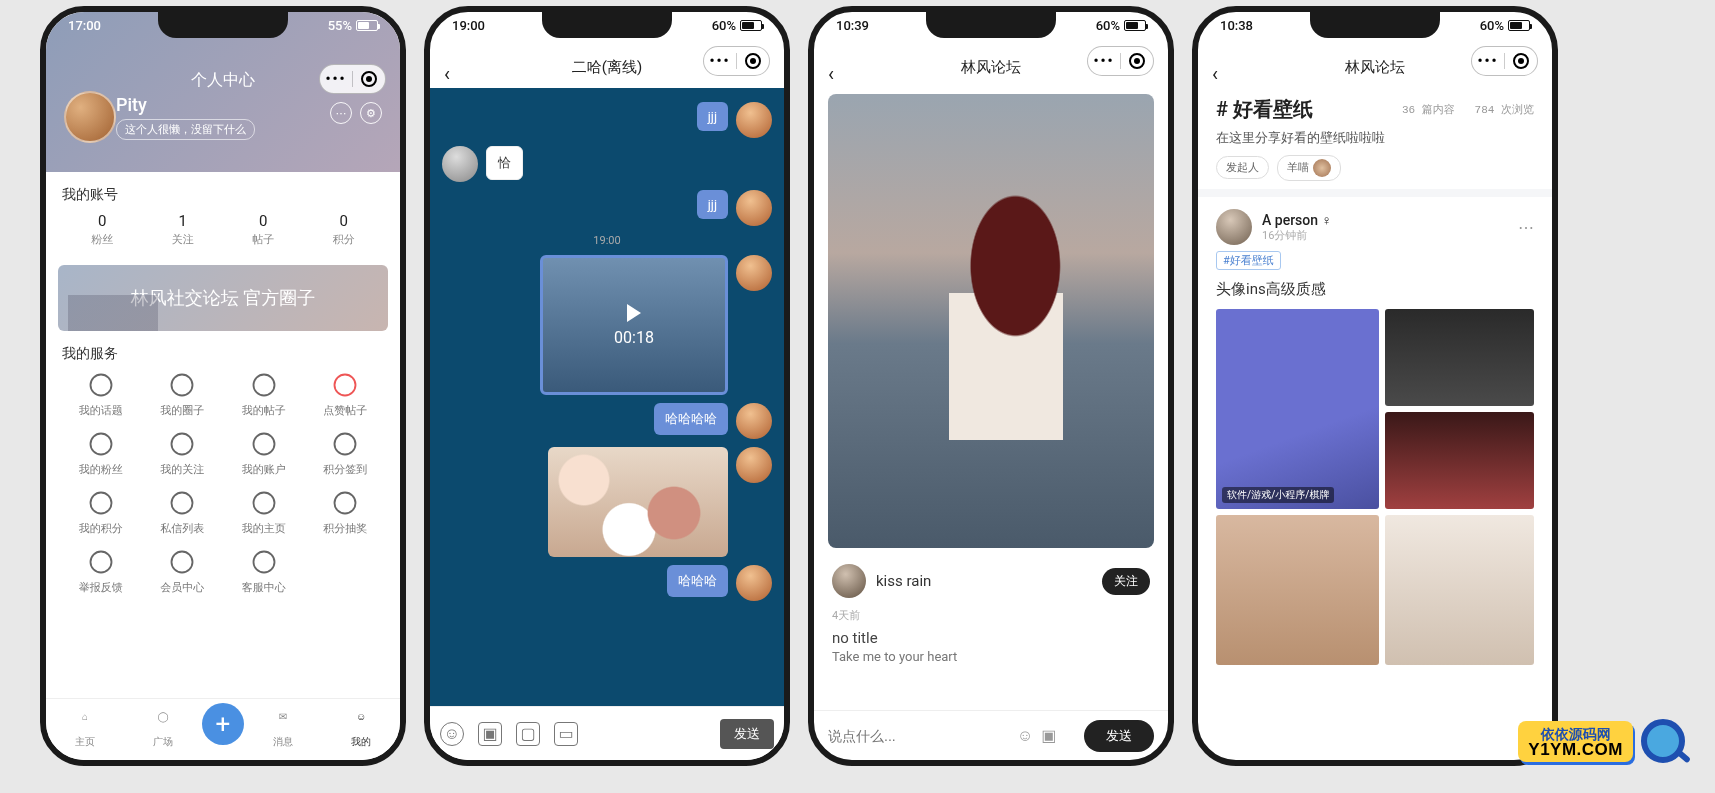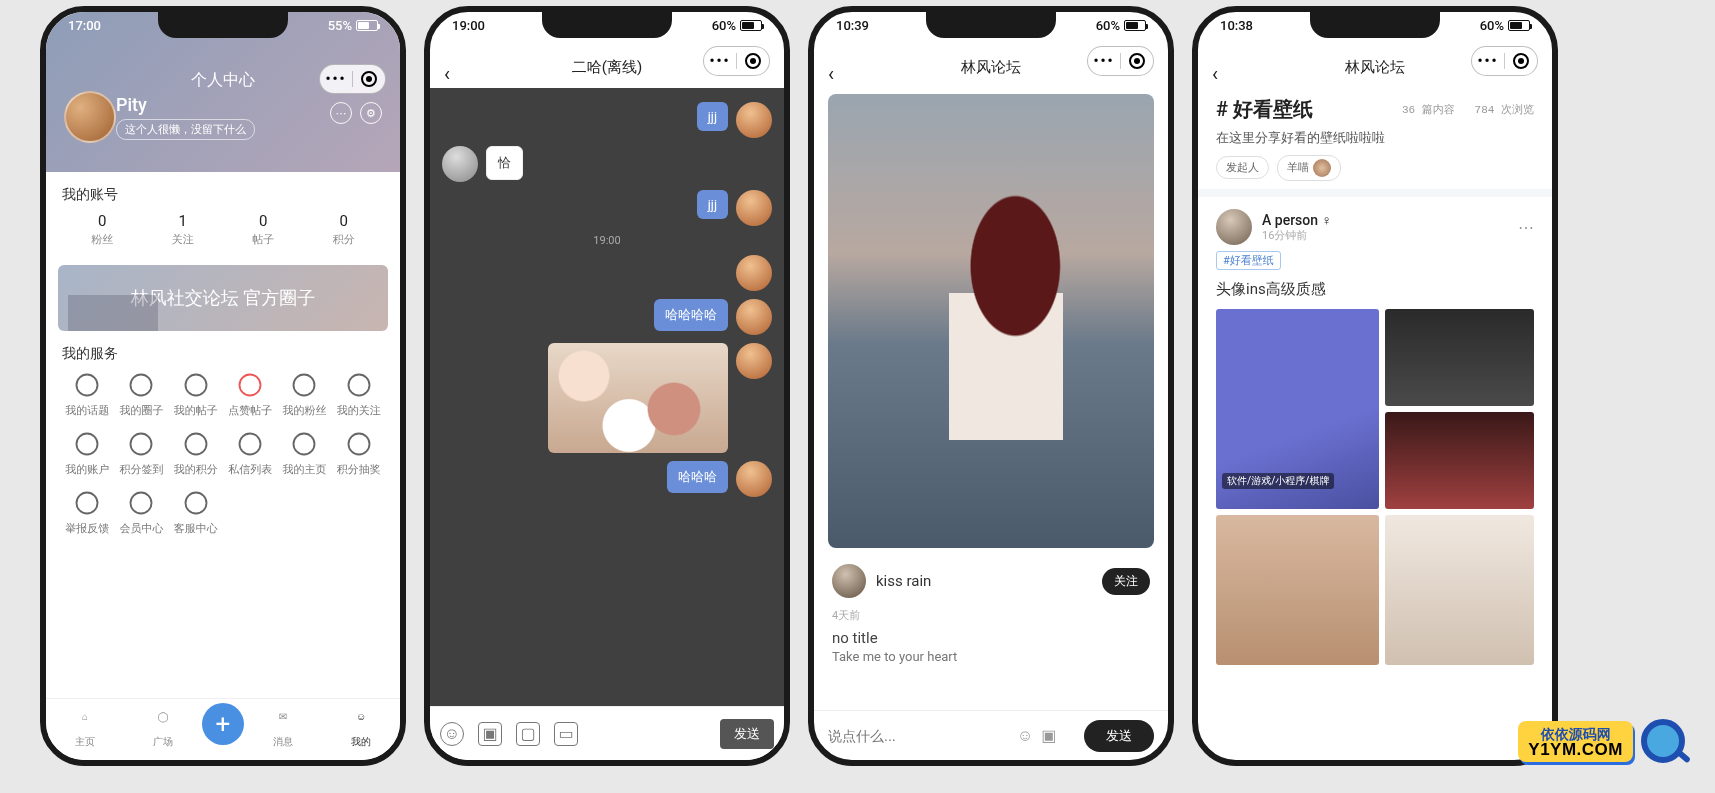--- a/index.html
+++ b/index.html
@@ -84,40 +84,40 @@
   .stats { display:flex; justify-content:space-around; text-align:center; }
   .stats .num { font-size:15px; color:#222;}
   .stats .lbl { font-size:11px; color:#888; margin-top:2px;}
   .banner {
     margin: 4px 12px 0 12px; height: 66px; border-radius:6px;
     background: linear-gradient(135deg,#a8b5c8,#c8b5b0); position:relative; overflow:hidden;
     display:flex; align-items:center; justify-content:center; color:#fff; font-size:18px; font-weight:500;
   }
   .banner::before{content:""; position:absolute; left:10px; bottom:0; width:90px; height:60px;
     background: linear-gradient(transparent 40%, rgba(80,80,100,.3) 40%);}
-  .grid { display:grid; grid-template-columns: repeat(6,1fr); gap: 12px 4px; margin-top:8px;}
+  .grid { display:grid; grid-template-columns: repeat(4,1fr); gap: 12px 4px; margin-top:8px;}
   .grid-item { text-align:center; cursor:pointer;}
   .gi-icon { width:28px; height:28px; margin:0 auto 4px auto; color:#666; position:relative;}
   .gi-icon svg{width:100%;height:100%;}
   .gi-lbl { font-size:11px; color:#777;}
   .grid-item.hot .gi-icon{color:#e55;}
   .tabbar {
     position:absolute; bottom:0; left:0; right:0; height:62px;
     background:#fff; border-top:1px solid #eee;
     display:flex; align-items:center; justify-content:space-around;
   }
   .tab { text-align:center; font-size:10px; color:#888; flex:1;}
   .tab .ti{width:24px;height:24px;margin:0 auto;}
   .tab.active{color:#333;}
   .tab-plus{width:42px;height:42px;border-radius:50%;background:#4a90e2;color:#fff;display:flex;align-items:center;justify-content:center;font-size:26px;position:relative;top:-6px;}
 
   
   .p-white-head{ padding-top:46px; text-align:center; font-size:15px; color:#222; position:relative; height:76px;}
   .back-arrow{position:absolute; left:14px; top:50px; font-size:20px; cursor:pointer;}
-  .chat-body{height:calc(100% - 76px - 54px); overflow:auto; padding:6px 12px 10px 12px; background:#404040;}
+  .chat-body{height:calc(100% - 76px - 54px); overflow:auto; padding:6px 12px 10px 12px; background:#0c4a6e;}
   .bubble-row{display:flex; align-items:flex-start; margin:8px 0; gap:8px;}
   .bubble-row.right{justify-content:flex-end;}
   .bubble-row .av{width:36px;height:36px;border-radius:50%;flex-shrink:0;}
   .av-dog{background:radial-gradient(circle at 40% 30%,#ddd,#888);}
   .av-me{background:radial-gradient(circle at 40% 30%,#f0c090,#b06030);}
   .bubble{background:#6a8fd8;color:#fff;padding:7px 11px;border-radius:6px;font-size:13px;max-width:200px;}
   .bubble-row.left .bubble{background:#fff;color:#333;border:1px solid #eee;}
   .time-div{text-align:center;font-size:11px;color:#aaa;margin:8px 0;}
   .vid-bubble{width:188px;height:140px;border:3px solid #6a8fd8;background:linear-gradient(#7090b0,#3a5a7a);border-radius:6px;position:relative;display:flex;align-items:center;justify-content:center;color:#fff;flex-direction:column;}
   .play-tri{width:0;height:0;border-left:14px solid #fff;border-top:9px solid transparent;border-bottom:9px solid transparent;margin-bottom:6px;}
@@ -167,21 +167,21 @@
   .pc-more{margin-left:auto;color:#999;}
   .tag{display:inline-block;border:1px solid #a8c8f0;color:#4a80d0;border-radius:3px;padding:1px 6px;font-size:11px;margin-top:6px;}
   .pc-text{font-size:15px;color:#333;margin:10px 0;}
   .img-grid{display:grid;grid-template-columns:1.1fr 1fr;gap:6px;}
   .ig{border-radius:3px;}
   .ig1{grid-row:span 2;height:200px;background:linear-gradient(160deg,#6a70d0 60%,#4a50a0);}
   .ig2{height:97px;background:linear-gradient(#2a2a2a,#4a4a4a);}
   .ig3{height:97px;background:linear-gradient(#3a1818,#a04040);}
   .ig4{height:150px;background:linear-gradient(#d8b8a0,#b89070);}
   .ig5{height:150px;background:linear-gradient(#f0e8e0,#d0c0b0);}
-  .overlay-caption{position:absolute;left:6px;bottom:20px;font-size:10px;color:#fff;background:rgba(0,0,0,.5);padding:1px 5px;border-radius:3px;}
+  .overlay-caption{position:absolute;left:6px;bottom:6px;font-size:10px;color:#fff;background:rgba(0,0,0,.5);padding:1px 5px;border-radius:3px;}
   .scrollwrap{height:calc(100% - 76px);overflow:auto;}
 
   
   .wm{
     position:fixed; right:30px; bottom:30px; z-index:200;
     display:flex; align-items:center; gap:8px;
     font-family: Arial, sans-serif;
   }
   .wm-badge{
     background:#ffd23f; padding:6px 10px 4px 10px; border-radius:8px;
@@ -423,20 +423,24 @@
     <div class="bubble-row left">
       <div class="av av-dog"></div>
       <div class="bubble">恰</div>
     </div>
     <div class="bubble-row right">
       <div class="bubble">jjj</div>
       <div class="av av-me"></div>
     </div>
     <div class="time-div">19:00</div>
     <div class="bubble-row right">
+      <div class="vid-bubble">
+        <div class="play-tri"></div>
+        <span>00:18</span>
+      </div>
       <div class="av av-me"></div>
     </div>
     <div class="bubble-row right">
       <div class="bubble">哈哈哈哈</div>
       <div class="av av-me"></div>
     </div>
     <div class="bubble-row right">
       <div class="img-bubble"></div>
       <div class="av av-me"></div>
     </div>

